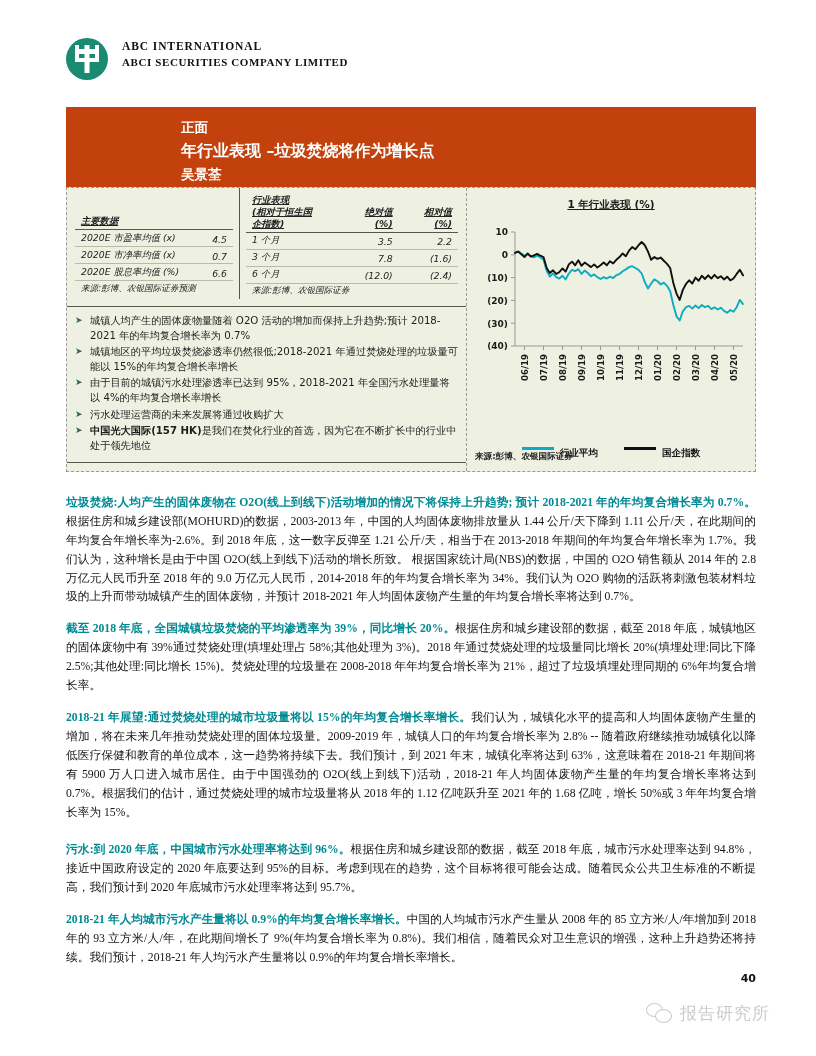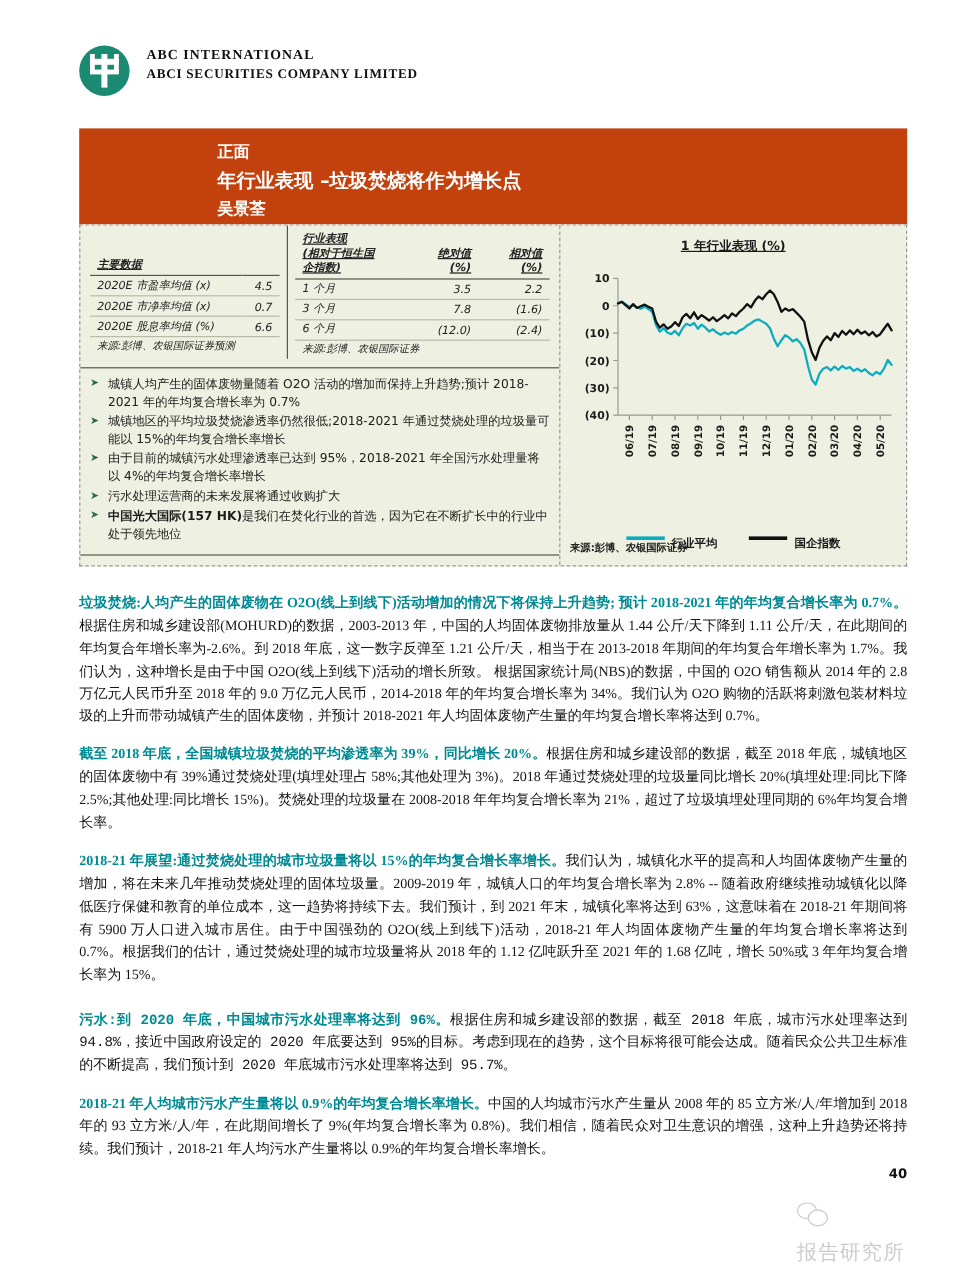--- a/index.html
+++ b/index.html
@@ -90,28 +90,28 @@
   .legend .swatch { display:block; width:32px; height:2.5px; }
   .chart-src { position:absolute; left:8px; bottom:8px;
                font-family:"DejaVu Sans","Liberation Sans",sans-serif;
                font-size:8.6px; font-weight:bold; color:#222; }
 
   
   .body { position:absolute; left:66px; top:482px; width:690px; }
   .para { font-family:"Liberation Serif","DejaVu Serif",serif; font-size:11.7px;
           line-height:1.62; text-align:justify; color:#141414; margin-bottom:13px; }
   .para .lead { color:#008b94; font-weight:bold; }
-  .para.p-sewage { margin-top:18px;font-family:Liberation Mono, monospace; }
+  .para.p-sewage { margin-top:18px; }
 
   
   .page-no { position:absolute; right:60px; top:972px;
              font-family:"DejaVu Sans","Liberation Sans",sans-serif;
              font-size:11px; font-weight:bold; color:#111; }
-  .watermark { position:absolute; right:62px; top:1002px; display:flex;
-               align-items:flex-start; gap:8px; opacity:.45;flex-direction:column; }
+  .watermark { position:absolute; right:46px; top:1002px; display:flex;
+               align-items:flex-end; gap:8px; opacity:.45; }
   .wm-icon { width:26px; height:22px; position:relative; flex:none; }
   .wm-icon span { position:absolute; border:1.6px solid #8c8c8c; border-radius:50%;
                   background:transparent; }
   .wm-icon span.a { left:0; top:0; width:15px; height:12px; }
   .wm-icon span.b { left:9px; top:6px; width:15px; height:12px; background:#fff; }
   .wm-text { font-family:"DejaVu Sans","Liberation Sans",sans-serif;
              font-size:17px; color:#8c8c8c; letter-spacing:1px; }
 </style>
 </head>
 <body>

